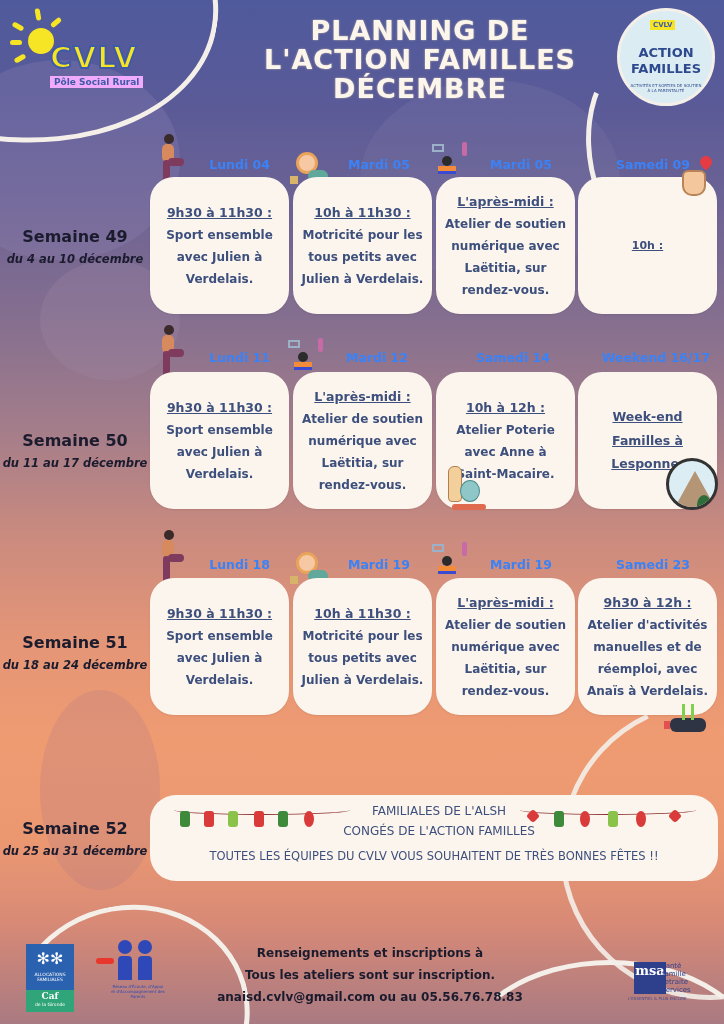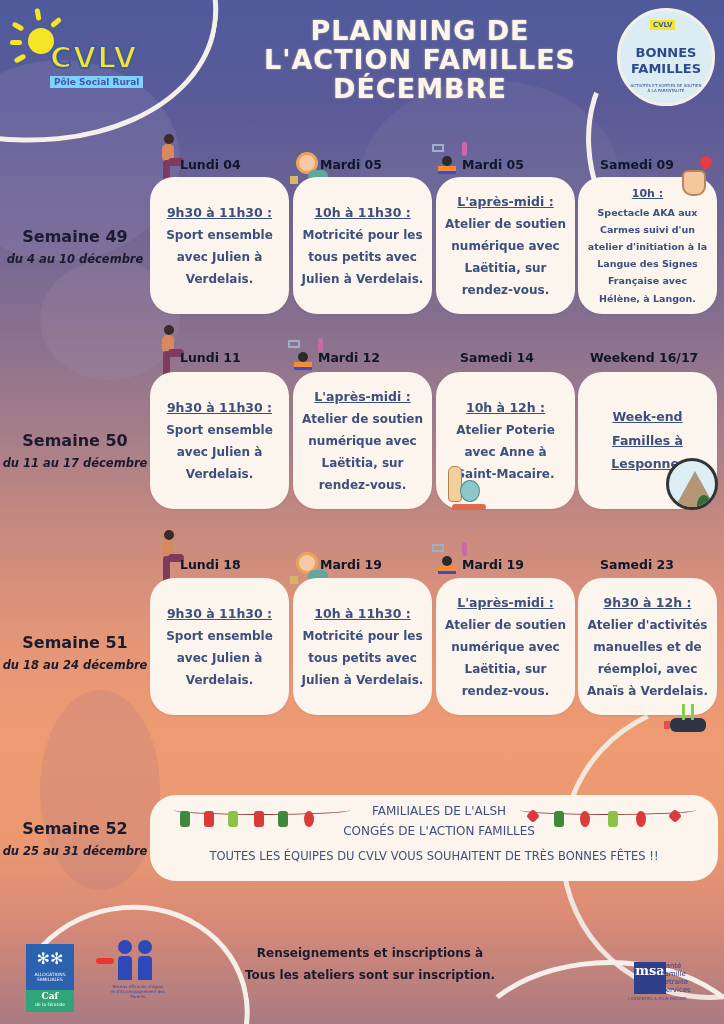--- a/index.html
+++ b/index.html
@@ -13,38 +13,38 @@
       #eb9871 82%, #d88a76 90%, #a97a82 100%);
   }
   .blob { position: absolute; border-radius: 50%; opacity: .25; }
   .swirl { position: absolute; border: 5px solid #f4efe9; border-radius: 50%; }
 
   
   .logo-cvlv { position: absolute; left: 10px; top: 10px; width: 145px; height: 80px; }
   .logo-cvlv .sun { position: absolute; left: 18px; top: 18px; width: 26px; height: 26px; border-radius: 50%; background: #f6e524; }
   .logo-cvlv .ray { position: absolute; background: #f6e524; width: 12px; height: 5px; border-radius: 3px; }
   .logo-cvlv .brand { position: absolute; left: 40px; top: 30px; font: 900 30px "DejaVu Sans", sans-serif; color: #f6e524; -webkit-text-stroke: 2px #3f5ba8; letter-spacing: 1px; }
-  .logo-cvlv .tag { position: absolute; left: 40px; top: 66px; background: #7dd3fc; color: #3f5ba8; font: bold 9px "DejaVu Sans", sans-serif; padding: 1px 4px; }
+  .logo-cvlv .tag { position: absolute; left: 40px; top: 66px; background: #f0abfc; color: #3f5ba8; font: bold 9px "DejaVu Sans", sans-serif; padding: 1px 4px; }
 
   .title { position: absolute; left: 250px; top: 16px; width: 340px; text-align: center; color: #fbf5ec; font: bold 27px/1.08 "DejaVu Sans", sans-serif; letter-spacing: 1px; }
   .title div { text-shadow: 0 0 2px #c9b9a8; }
 
   .badge { position: absolute; left: 617px; top: 8px; width: 98px; height: 98px; border-radius: 50%; background: #dcecf3; border: 3px solid #f4efe9; text-align: center; }
   .badge .mini { position: absolute; left: 30px; top: 9px; background: #f6e524; color: #3f5ba8; font: bold 7px "DejaVu Sans", sans-serif; padding: 1px 3px; }
   .badge .b1 { position: absolute; left: 0; right: 0; top: 34px; font: bold 13px "DejaVu Sans", sans-serif; color: #2e4a8f; }
   .badge .b2 { position: absolute; left: 0; right: 0; top: 50px; font: bold 13px "DejaVu Sans", sans-serif; color: #2e4a8f; }
   .badge .b3 { position: absolute; left: 10px; right: 10px; top: 72px; font: 4px "DejaVu Sans", sans-serif; color: #2e4a8f; }
 
   
   .week { position: absolute; left: 0; width: 150px; text-align: center; color: #1b1b2e; font: bold 12px/1.6 "DejaVu Sans", sans-serif; }
   .week .wk { font-size: 16px; }
   .week .range { font-size: 11.5px; font-style: italic; }
 
   
-  .day { position: absolute; width: 140px; text-align: left; font: bold 12.5px "DejaVu Sans", sans-serif; color: #0f172a; }
+  .day { position: absolute; width: 140px; text-align: right; font: bold 12.5px "DejaVu Sans", sans-serif; color: #3b82f6; }
   .card { position: absolute; width: 139px; height: 137px; background: #fcf5ee; border-radius: 24px; display: flex; flex-direction: column; align-items: center; justify-content: center; text-align: center; padding: 6px 8px; color: #3d4f7c; font: bold 12px/1.85 "DejaVu Sans", sans-serif; box-shadow: 0 1px 2px rgba(0,0,0,.08); }
   .card .time { text-decoration: underline; font-size: 12.5px; }
   .card.small { font-size: 9.5px; line-height: 1.8; }
   .card.small .time { font-size: 11px; }
   .card .link { text-decoration: underline; font-size: 12.5px; line-height: 1.9; }
 
   
   .ico { position: absolute; }
   .dancer .head { position: absolute; left: 4px; top: 0; width: 10px; height: 10px; border-radius: 50%; background: #3a2a2a; }
   .dancer .torso { position: absolute; left: 2px; top: 10px; width: 12px; height: 18px; background: #d88a5f; border-radius: 5px; }
@@ -122,21 +122,21 @@
 </div>
 
 <div class="title">
   <div>PLANNING DE</div>
   <div>L'ACTION FAMILLES</div>
   <div>DÉCEMBRE</div>
 </div>
 
 <div class="badge">
   <div class="mini">CVLV</div>
-  <div class="b1">BONNES</div>
+  <div class="b1">ACTION</div>
   <div class="b2">FAMILLES</div>
   <div class="b3">ACTIVITÉS ET SORTIES DE SOUTIEN À LA PARENTALITÉ</div>
 </div>
 
 <div class="week" style="top:224px;">
   <div class="wk">Semaine 49</div>
   <div class="range">du 4 au 10 décembre</div>
 </div>
 
 <div class="ico dancer" style="left:160px;top:134px;width:26px;height:60px;">
@@ -170,21 +170,20 @@
   </div>
 <div class="day" style="left:462px;top:157px;width:90px;">Mardi 05</div>
 <div class="card" style="left:436px;top:177px;">
   <div class="time">L'après-midi :</div>
   <div>Atelier de soutien numérique avec Laëtitia, sur rendez-vous.</div>
 </div>
 
 <div class="day" style="left:600px;top:157px;width:90px;">Samedi 09</div>
 <div class="card small" style="left:578px;top:177px;">
   <div class="time">10h :</div>
-  <div>Spectacle AKA aux Carmes suivi d'un atelier d'initiation à la Langue des Signes Française avec Hélène, à Langon.</div>
 </div>
 <div class="ico heart-hand" style="left:678px;top:156px;width:36px;height:44px;">
     <div class="hand"></div>
     <div class="heart"></div>
   </div>
 
 <div class="week" style="top:428px;">
   <div class="wk">Semaine 50</div>
   <div class="range">du 11 au 17 décembre</div>
 </div>
@@ -329,20 +328,21 @@
   <div class="p" style="left:6px;"></div>
   <div class="p" style="left:26px;"></div>
   <div class="bd" style="left:6px;"></div>
   <div class="bd" style="left:26px;"></div>
   <div class="cap">Réseau d'Écoute, d'Appui et d'Accompagnement des Parents</div>
 </div>
 
 <div class="footer-text">
   <div>Renseignements et inscriptions à</div>
   <div>Tous les ateliers sont sur inscription.</div>
+  <div>anaisd.cvlv@gmail.com ou au 05.56.76.78.83</div>
 </div>
 
 <div class="msa">
   <div class="box">msa</div>
   <div class="words">
     <div>santé</div>
     <div>famille</div>
     <div>retraite</div>
     <div>services</div>
   </div>

